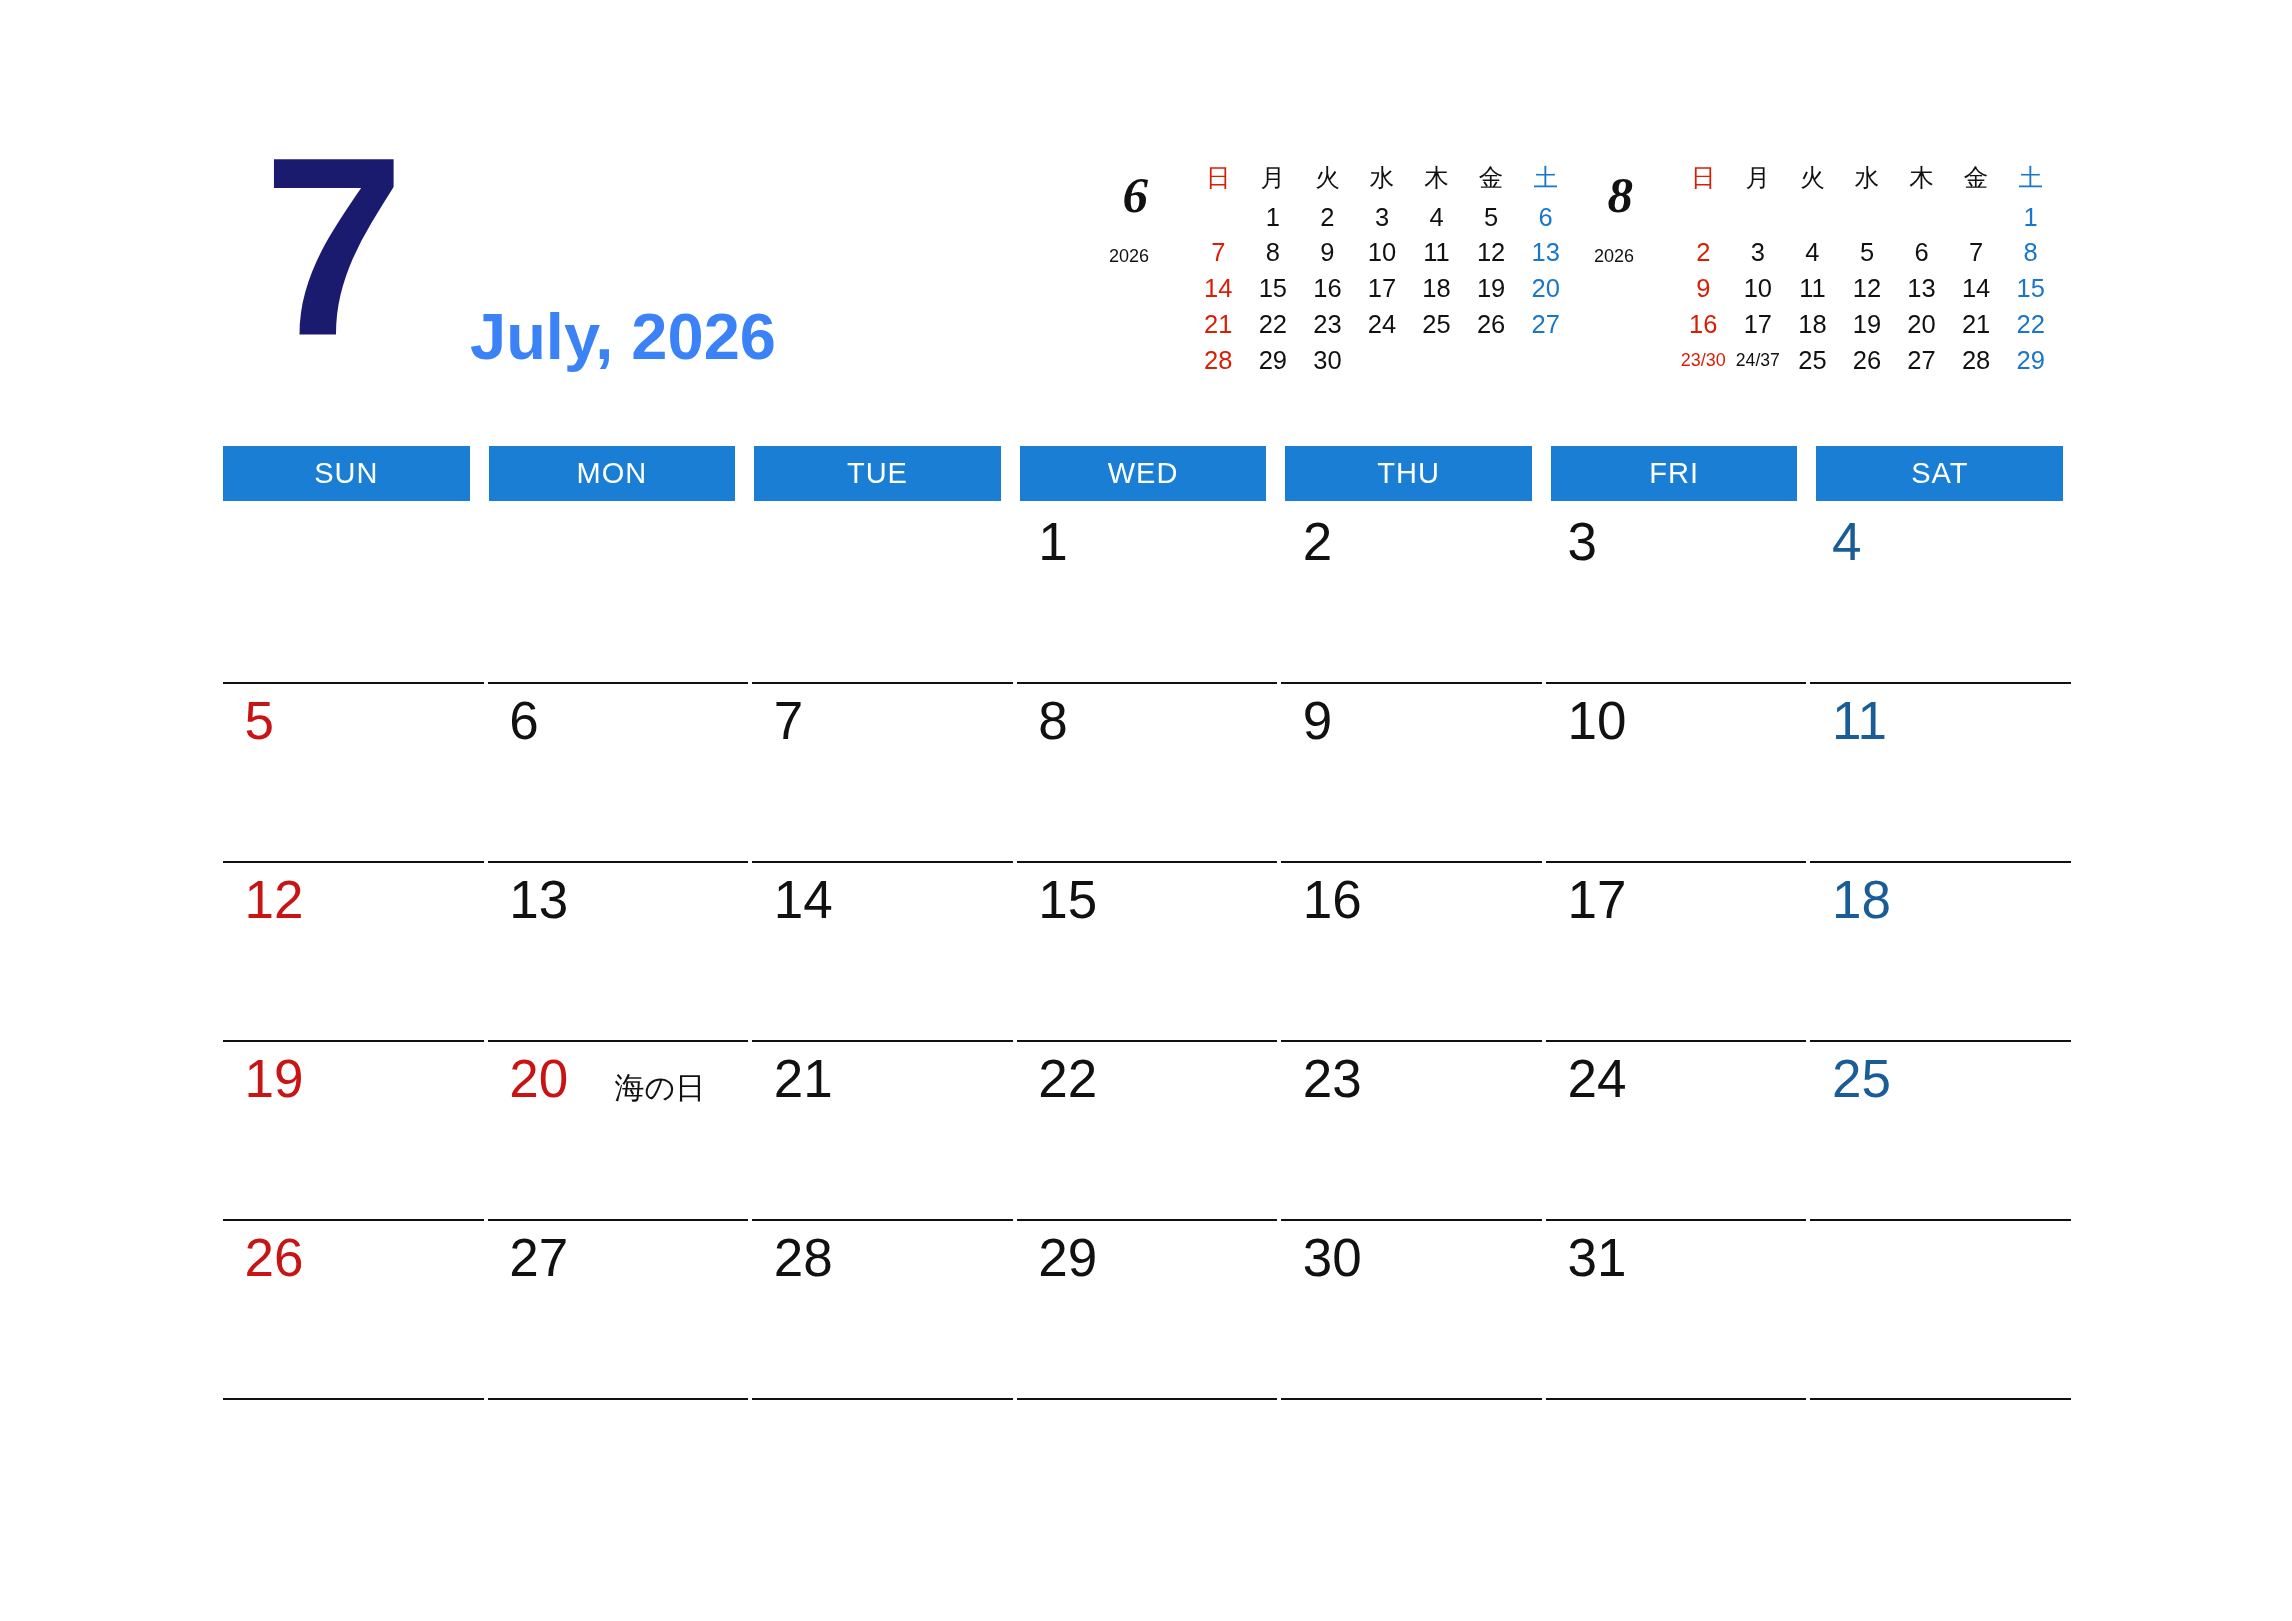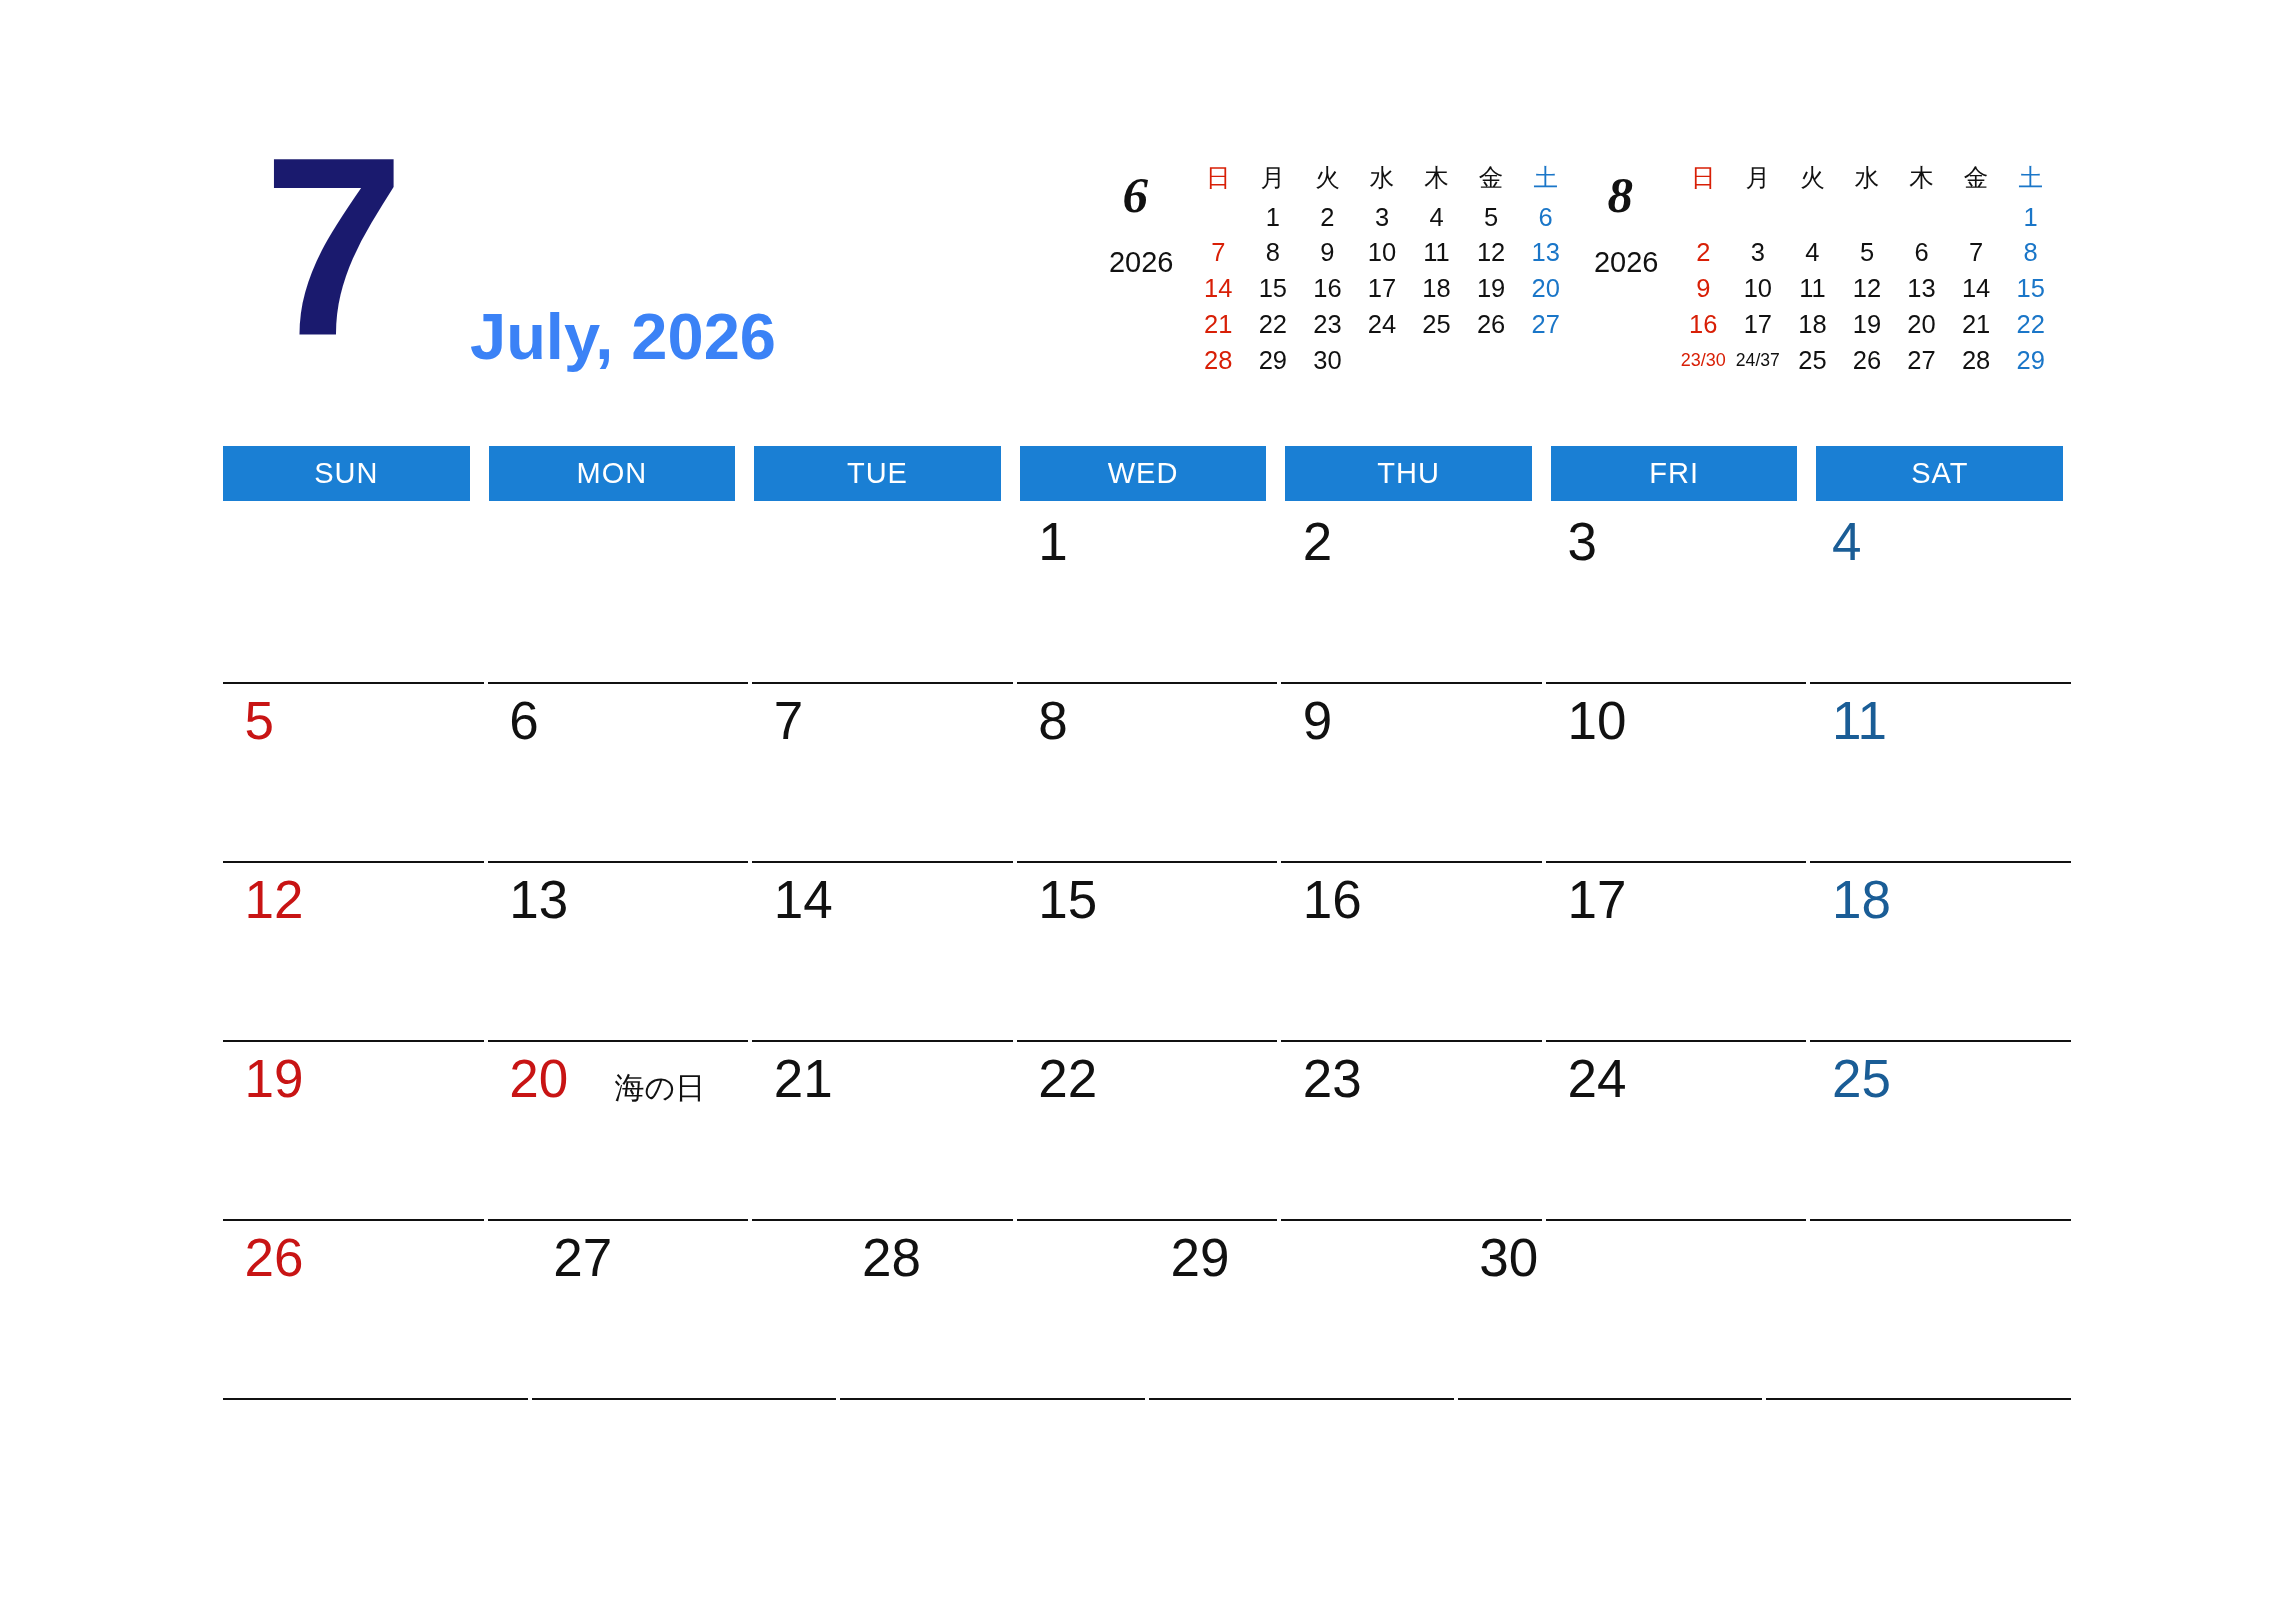--- a/index.html
+++ b/index.html
@@ -60,21 +60,21 @@
     font-size: 51px;
     font-style: italic;
     font-family: "Liberation Serif", serif;
     color: #111111;
     font-weight: bold;
   }
   .mini-year {
     position: absolute;
     left: 5.9px;
     top: 94px;
-    font-size: 29px;
+    font-size: 18px;
     color: #111111;
   }
   .mini-grid {
     position: absolute;
     left: 88px;
     top: 5.9px;
     width: 382px;
   }
   .mini-grid table {
     border-collapse: collapse;
@@ -413,18 +413,21 @@
       </div>
       <div class="cell weekday">
         <div class="daynum">28</div>
       </div>
       <div class="cell weekday">
         <div class="daynum">29</div>
       </div>
       <div class="cell weekday">
         <div class="daynum">30</div>
       </div>
+      <div class="cell weekday">
+        <div class="daynum">31</div>
+      </div>
       <div class="cell sat">
         <div class="daynum"></div>
       </div>
     </div>
   </div>
 
 
 </body></html>

